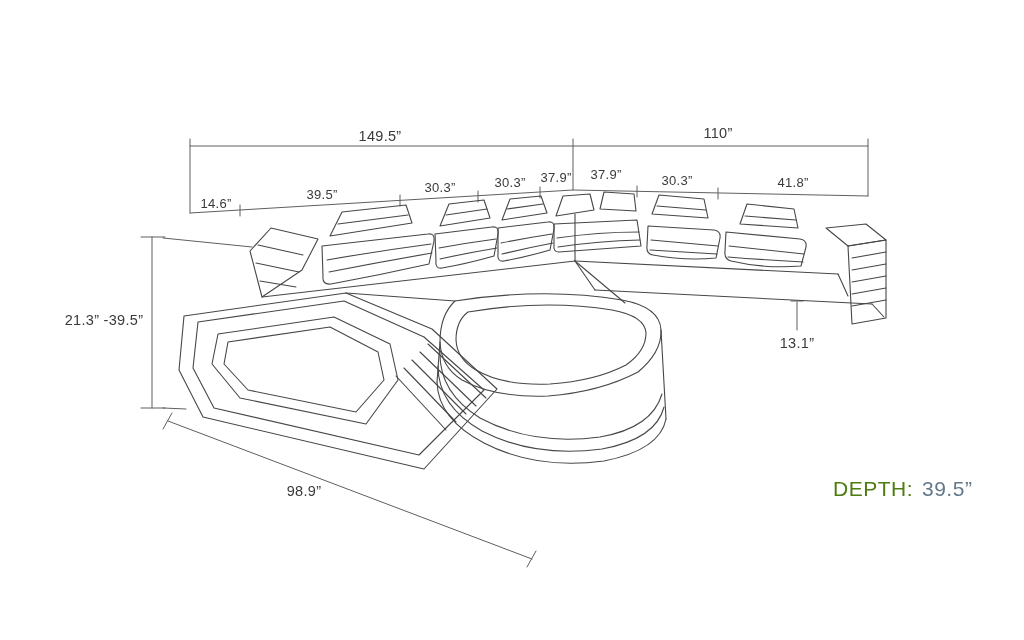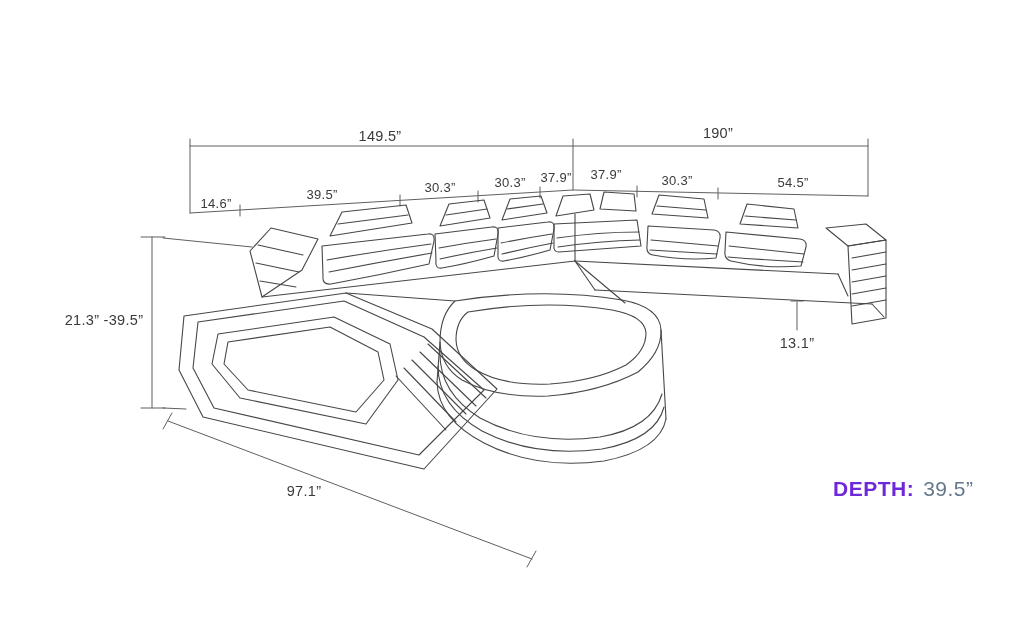--- a/index.html
+++ b/index.html
@@ -10,21 +10,21 @@
   .art{position:absolute;left:0;top:0;}
   .dim-label{
     position:absolute;transform:translate(-50%,-50%);
     font-size:13px;color:#3a3a3a;letter-spacing:.3px;white-space:nowrap;
   }
   .dim-label.total{font-size:14.5px;}
   .depth{
     position:absolute;left:833px;top:477px;display:flex;gap:9px;align-items:baseline;
     font-size:21px;letter-spacing:.5px;white-space:nowrap;
   }
-  .depth .k{color:#6d28d9;font-weight:700;}
+  .depth .k{color:#4d7c0f;font-weight:400;}
   .depth .v{color:#64788c;font-weight:400;}
 </style>
 </head>
 <body>
 
 <div class="canvas">
 
   <svg class="art" width="1024" height="640" viewBox="0 0 1024 640" aria-hidden="true">
 
     <g stroke="#5f5f5f" stroke-width="1" fill="none" stroke-linecap="round">
@@ -150,34 +150,34 @@
         <path d="M440,350 Q438,392 480,418 Q532,446 600,437 Q652,428 662,394"></path>
         <path d="M438,366 Q438,406 482,431 Q534,458 602,449 Q656,439 664,407"></path>
         <path d="M437,382 Q438,419 484,443 Q536,470 604,461 Q660,450 666,419"></path>
         <path d="M440,342 L437,382"></path>
         <path d="M661,330 L666,419"></path>
       </g>
     </g>
   </svg>
 
   <div class="dim-label total" style="left:380px;top:136px">149.5”</div>
-  <div class="dim-label total" style="left:718px;top:133px">190”</div>
+  <div class="dim-label total" style="left:718px;top:133px">110”</div>
 
   <div class="dim-label" style="left:216px;top:203px">14.6”</div>
   <div class="dim-label" style="left:322px;top:194px">39.5”</div>
   <div class="dim-label" style="left:440px;top:187px">30.3”</div>
   <div class="dim-label" style="left:510px;top:182px">30.3”</div>
   <div class="dim-label" style="left:556px;top:177px">37.9”</div>
   <div class="dim-label" style="left:606px;top:174px">37.9”</div>
   <div class="dim-label" style="left:677px;top:180px">30.3”</div>
-  <div class="dim-label" style="left:793px;top:182px">54.5”</div>
+  <div class="dim-label" style="left:793px;top:182px">41.8”</div>
 
   <div class="dim-label total" style="left:104px;top:320px">21.3” -39.5”</div>
 
-  <div class="dim-label total" style="left:304px;top:491px">97.1”</div>
+  <div class="dim-label total" style="left:304px;top:491px">98.9”</div>
 
   <div class="dim-label total" style="left:797px;top:343px">13.1”</div>
 
   <div class="depth">
     <span class="k">DEPTH:</span>
     <span class="v">39.5”</span>
   </div>
 
 </div>
 

